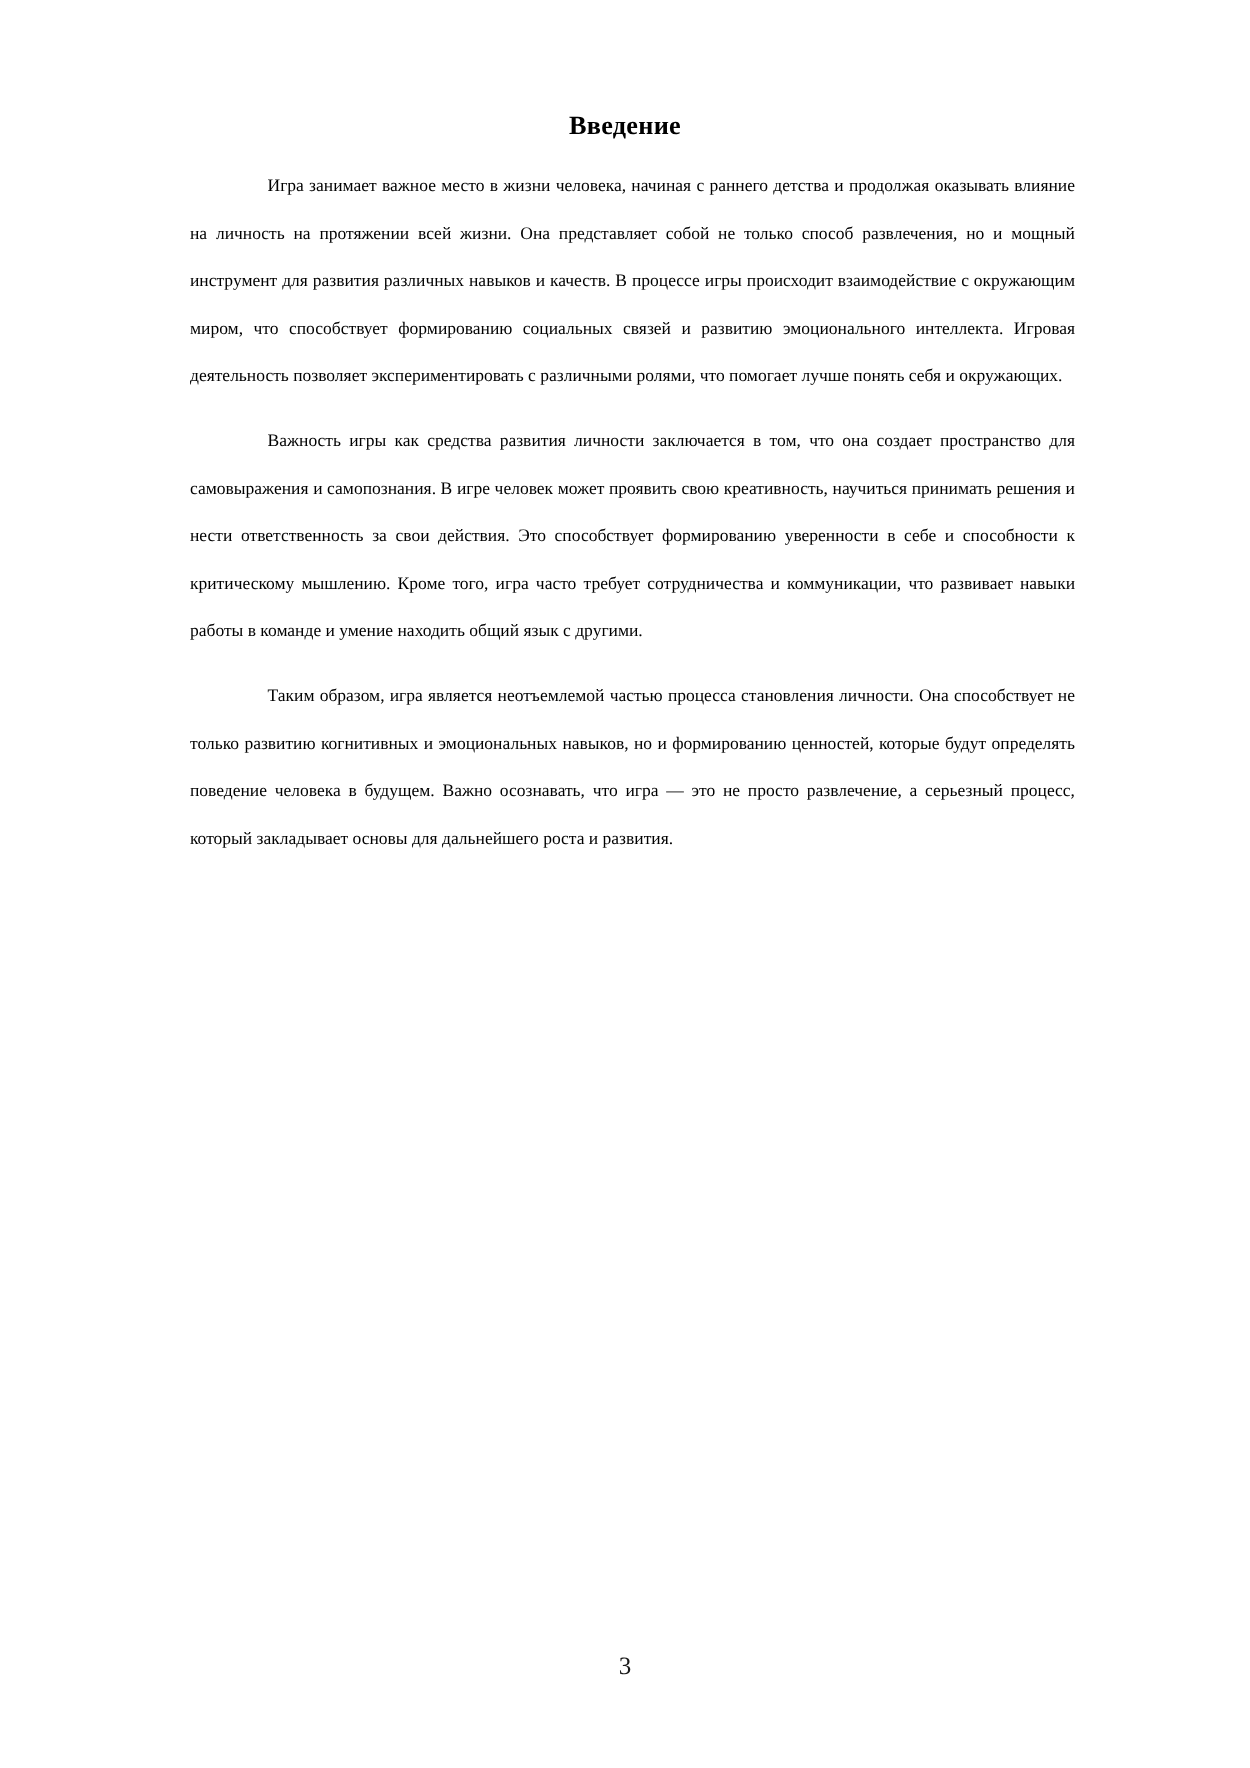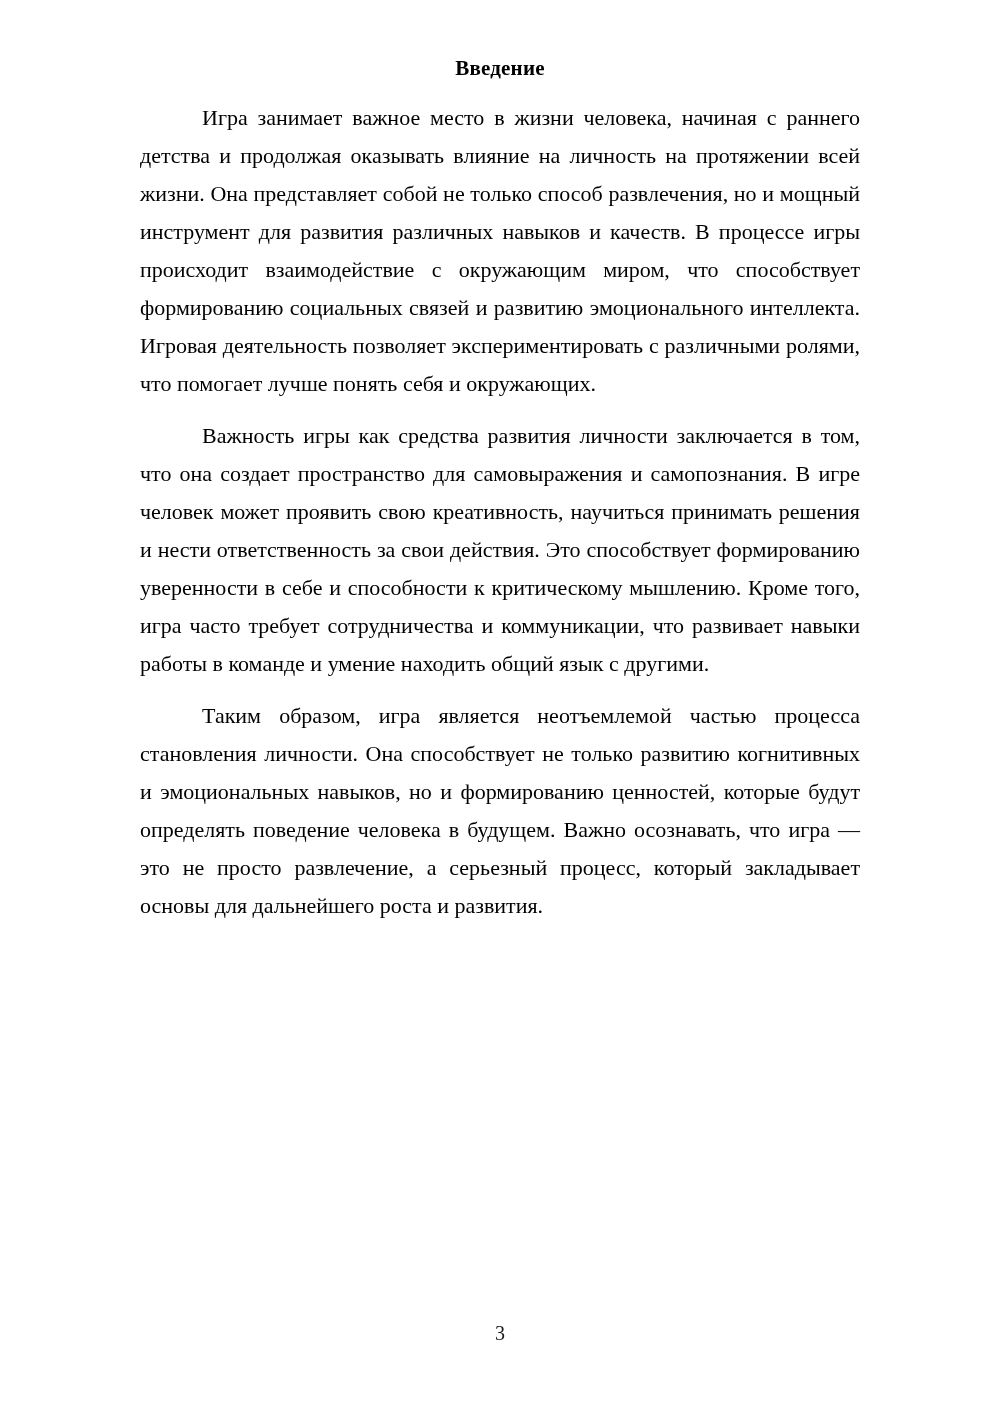--- a/index.html
+++ b/index.html
@@ -16,37 +16,37 @@
     color: #000000;
     overflow: hidden;
   }
   .page {
     position: absolute;
     top: 0;
     left: 0;
     width: 1000px;
     height: 1414px;
     box-sizing: border-box;
-    padding: 56px 70px 0 140px;
+    padding: 88px 70px 0 140px;
   }
   .doc-title {
     text-align: center;
     font-size: 21px;
     font-weight: bold;
     margin: 0 0 18px 0;
     letter-spacing: 0.2px;
     
     padding-right: 70px;
   }
   .body-text {
-    font-size: 22px;
+    font-size: 14px;
     line-height: 38px;
     text-align: justify;
     text-justify: inter-word;
-    margin: 0 0 14px 0;
+    margin: 0 0 14px 12px;
     padding-right: 70px;
     hyphens: none;
   }
   .body-text.first {
     margin-top: 0;
   }
   .indent {
     display: inline-block;
     width: 62px;
   }

